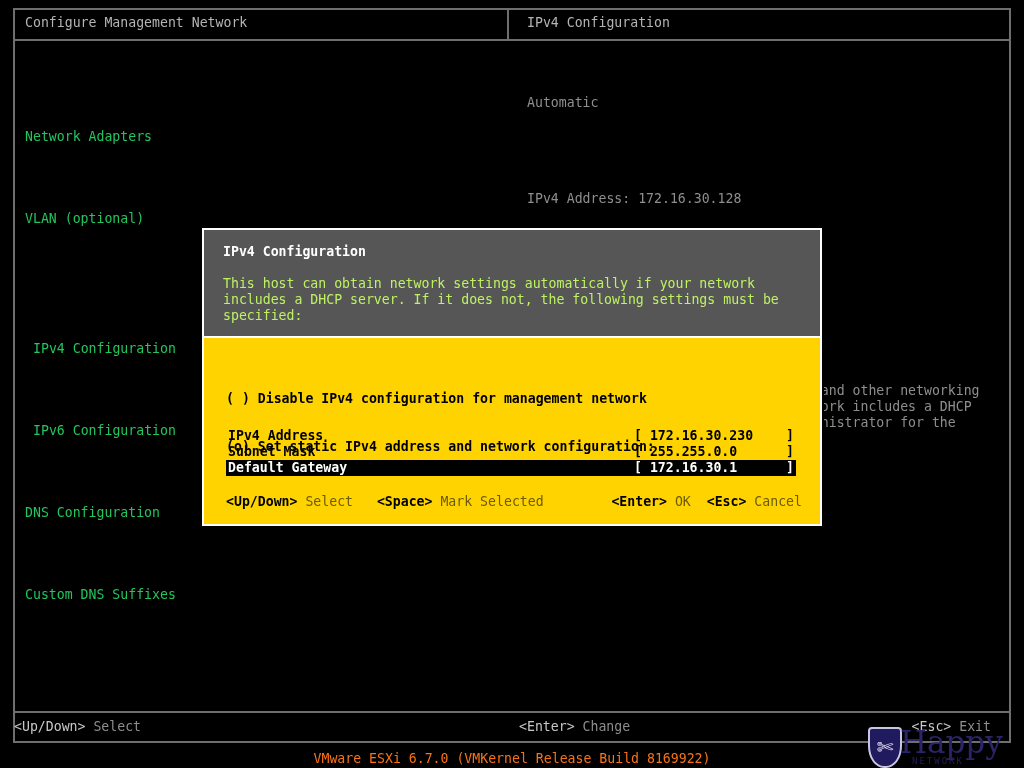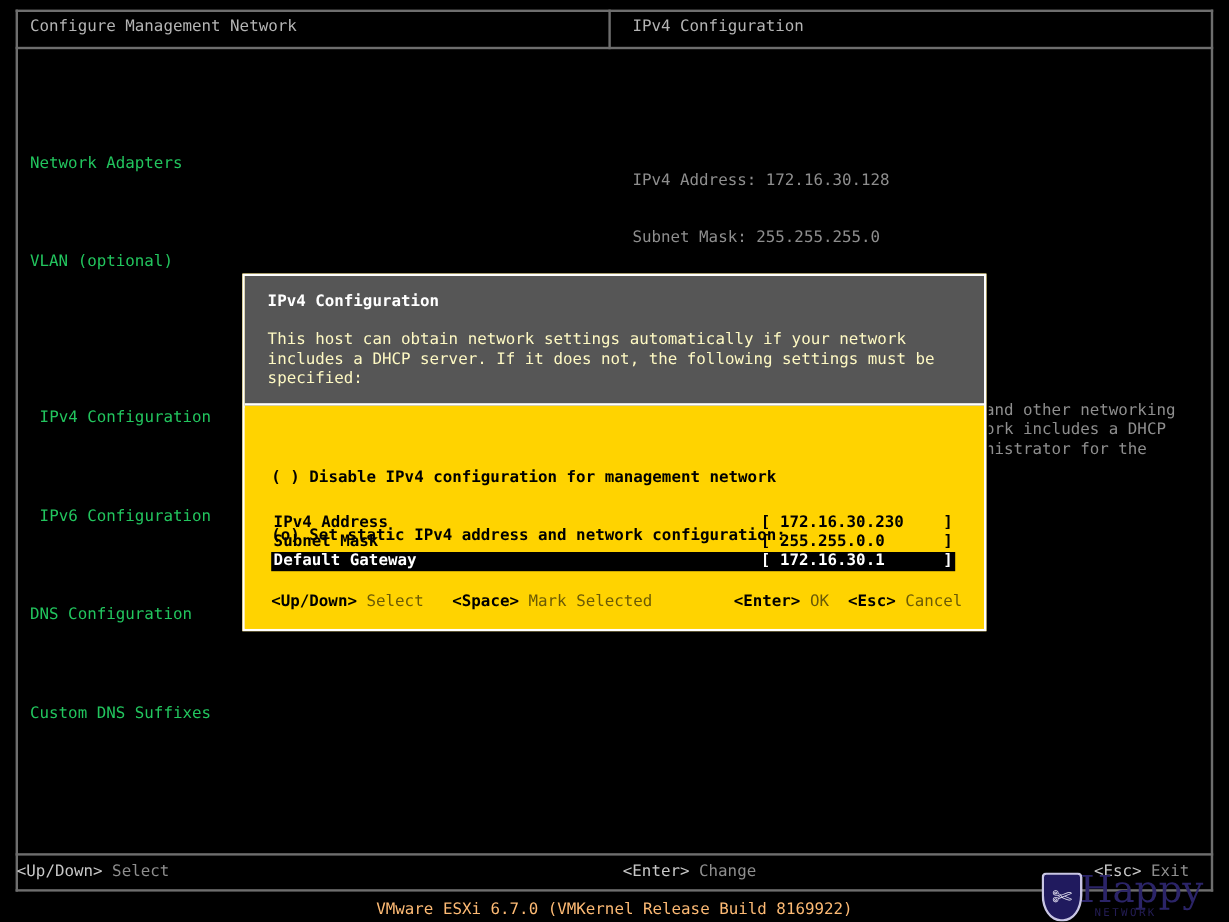--- a/index.html
+++ b/index.html
@@ -87,21 +87,21 @@
   #status-center { left: 519px; }
   #status-right  { right: 33px; }
   .status-hint .key { color: #c8c8c8; }
 
   #product-line {
     position: absolute;
     top: 751px;
     left: 0;
     width: 1024px;
     text-align: center;
-    color: #fdba74;
+    color: #f97316;
     white-space: pre;
   }
 
   
   #watermark {
     position: absolute;
     left: 868px;
     top: 727px;
     width: 156px;
     height: 41px;
@@ -181,21 +181,21 @@
     top: 14px;
     color: #ffffff;
     font-weight: bold;
     white-space: pre;
   }
   #dialog-desc {
     position: absolute;
     left: 19px;
     top: 46px;
     width: 572px;
-    color: #fef9c3;
+    color: #bef264;
     white-space: pre-line;
     line-height: 16px;
   }
 
   #dialog-body {
     position: absolute;
     left: 0;
     top: 110px;
     right: 0;
     bottom: 0;
@@ -289,20 +289,21 @@
     <div class="menu-item">Network Adapters</div>
     <div class="menu-item">VLAN (optional)</div>
     <div class="menu-gap"></div>
     <div class="menu-item indent">IPv4 Configuration</div>
     <div class="menu-item indent">IPv6 Configuration</div>
     <div class="menu-item">DNS Configuration</div>
     <div class="menu-item">Custom DNS Suffixes</div>
   </div>
 
   <div id="right-panel">
+    <div class="detail-line">Automatic</div>
     <div class="detail-gap"></div>
     <div class="detail-line">IPv4 Address: 172.16.30.128</div>
     <div class="detail-line">Subnet Mask: 255.255.255.0</div>
     <div class="detail-line">Default Gateway: Not set</div>
     <div class="detail-gap"></div>
     <div class="wrap-block">This host can obtain an IPv4 address and other networking parameters automatically if your network includes a DHCP server. If not, ask your network administrator for the appropriate settings.</div>
   </div>
 
   <div id="dialog">
     <div id="dialog-inner">

